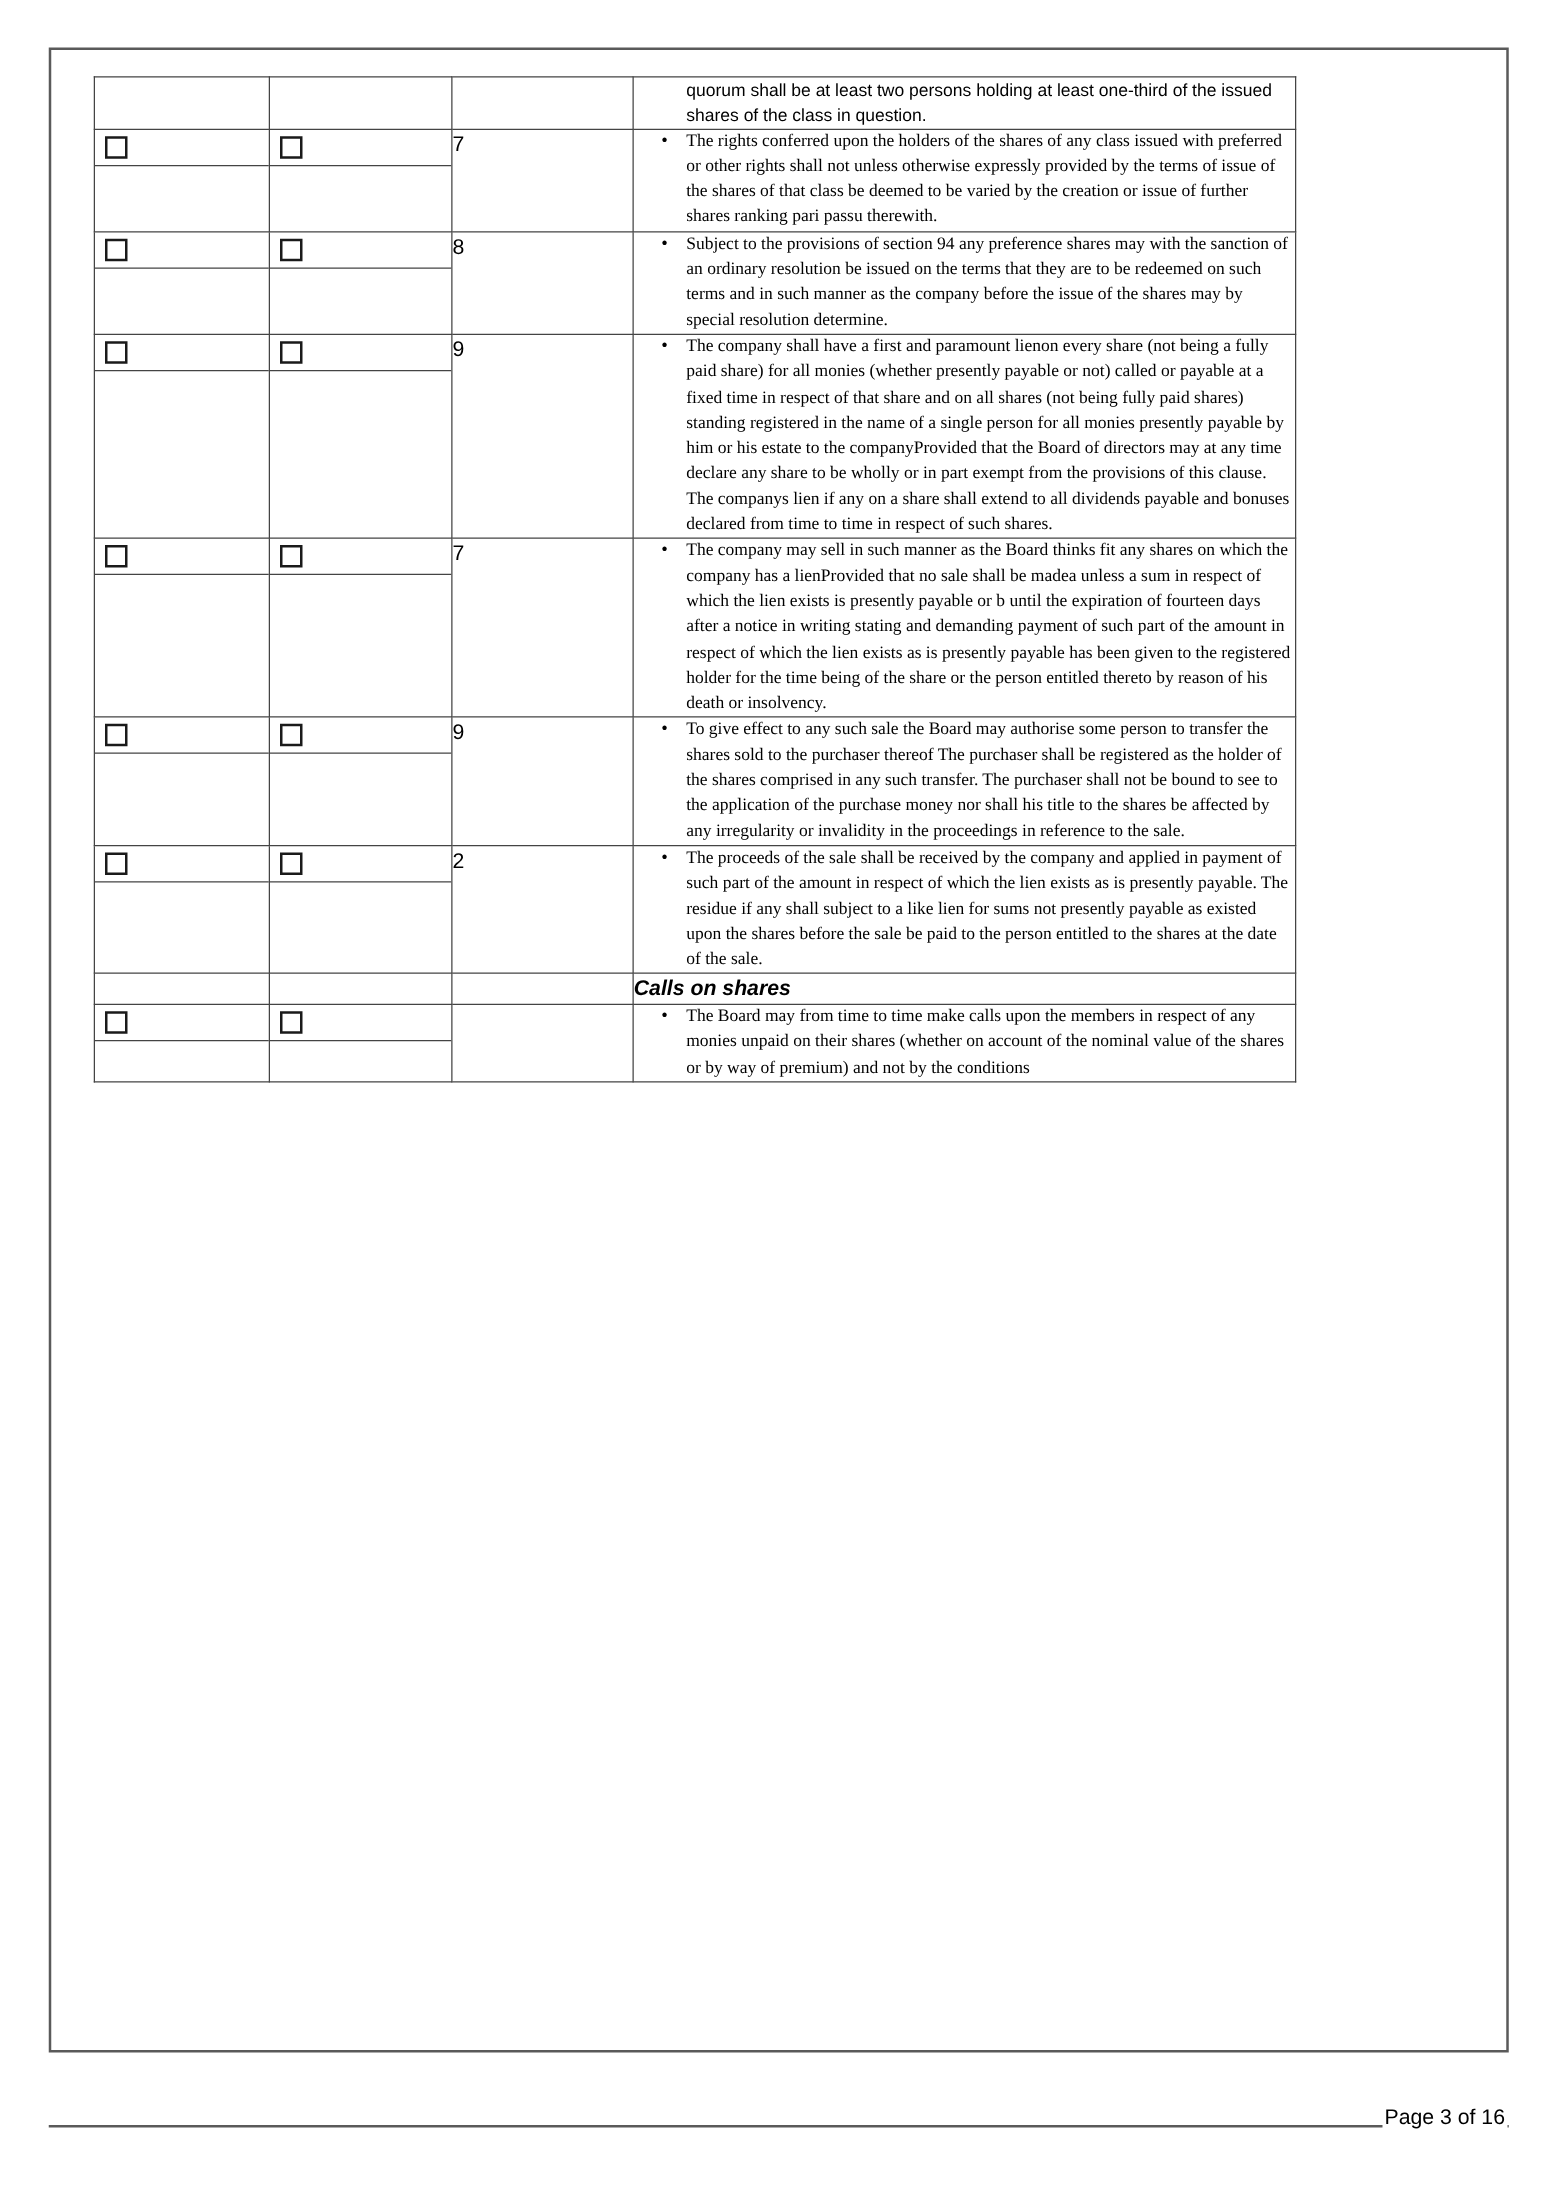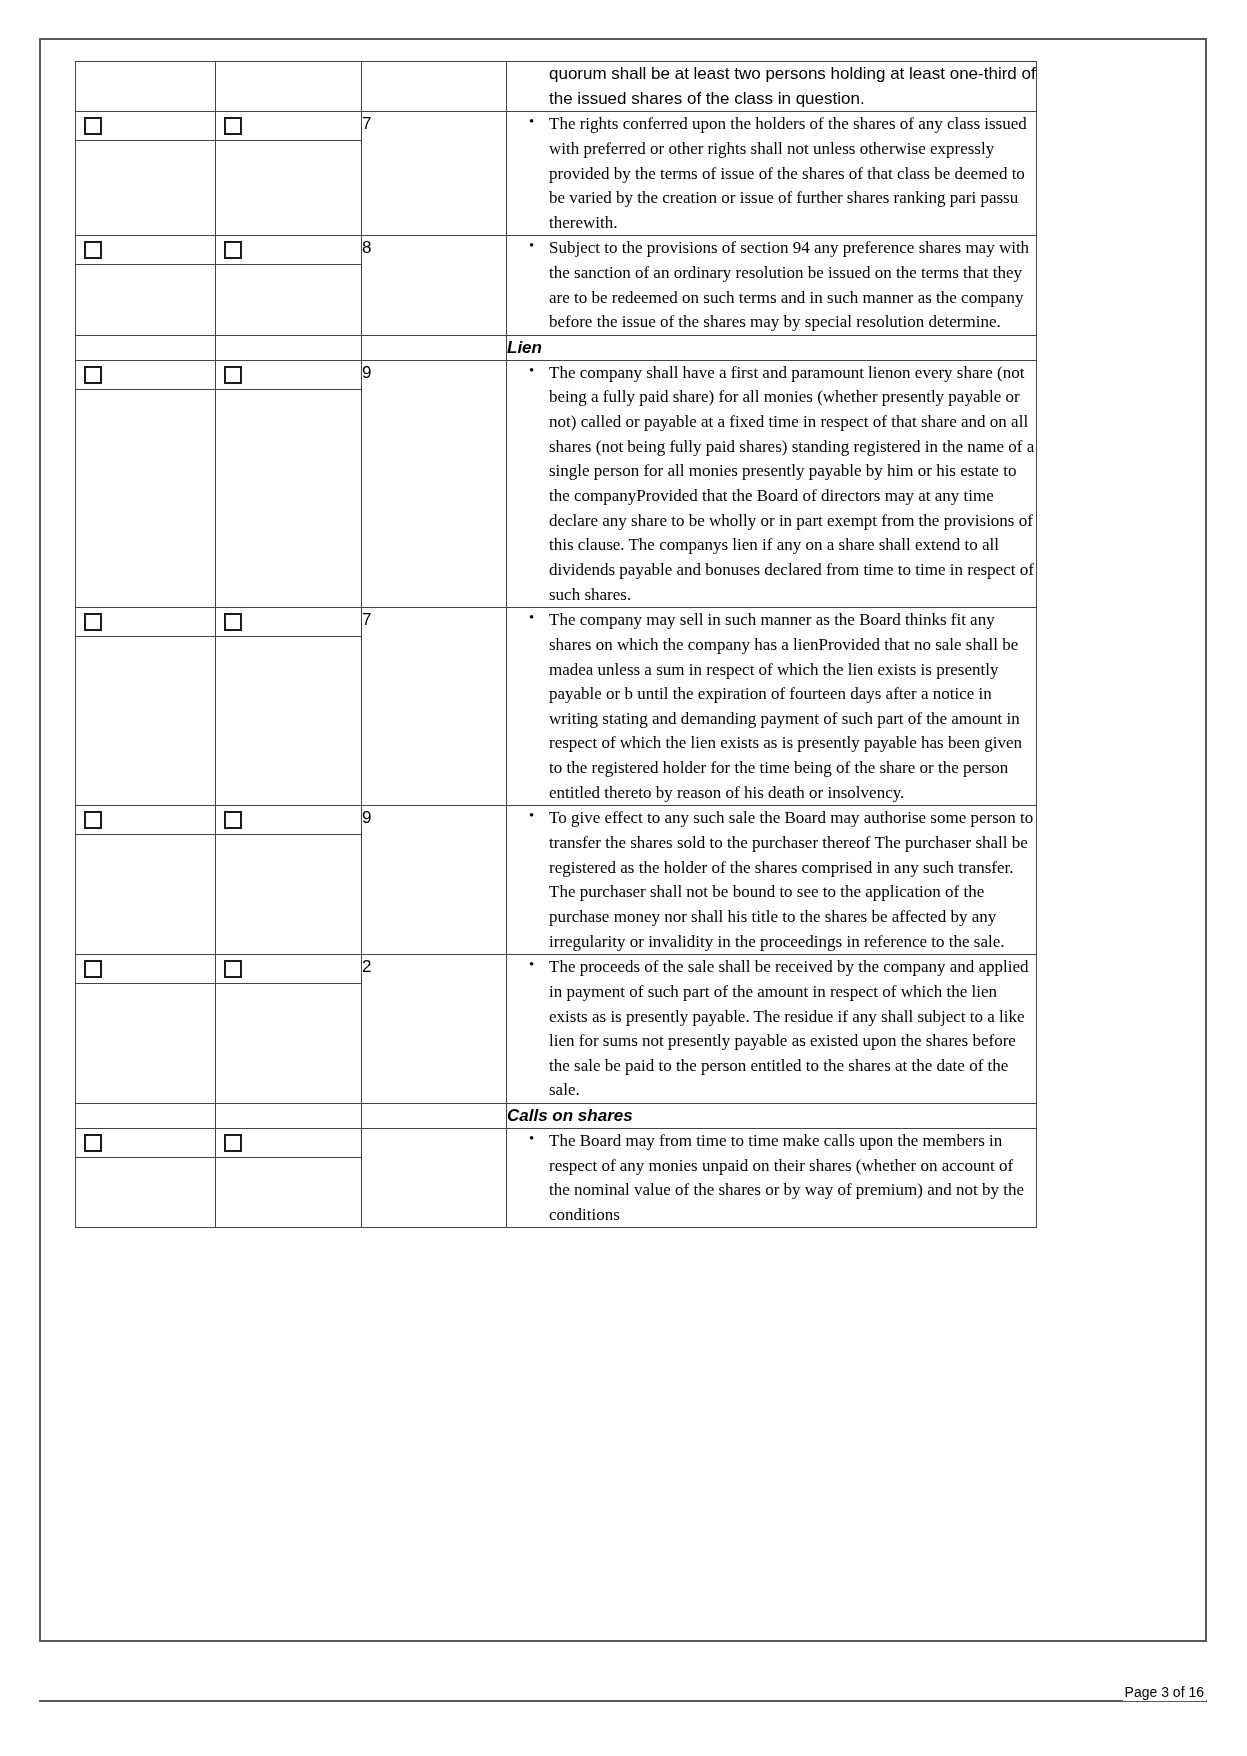--- a/index.html
+++ b/index.html
@@ -74,21 +74,21 @@
     box-sizing: border-box;
   }
   .num-cell {
     font-size: 17px;
     line-height: 1.45;
     padding: 0 0 0 9px;
     vertical-align: middle;
     text-align: left;
   }
   .text-cell {
-    font-size: 17px;
+    font-size: 14px;
     line-height: 1.45;
     padding: 7px 10px 7px 0px;
   }
   .text-cell p.plain {
     margin: 0;
     padding: 0 0 0 42px;
   }
   .text-cell ul {
     margin: 0;
     padding: 0 0 0 42px;
@@ -120,21 +120,21 @@
     left: 39px;
     top: 1700px;
     width: 1168px;
     height: 0;
     border-top: 2px solid #5a5a5a;
   }
   .footer-text {
     position: absolute;
     right: 41px;
     top: 1684px;
-    font-size: 14px;
+    font-size: 17px;
     line-height: 1.2;
     text-align: right;
     background: #ffffff;
     padding: 0 2px;
     margin-left: 24px;
   }
 </style>
 </head>
 <body>
 
@@ -195,115 +195,105 @@
           </div>
         </td>
         <td class="num-cell">8</td>
         <td class="text-cell">
           <ul>
             <li>Subject to the provisions of section 94 any preference shares may with the sanction of an ordinary resolution be issued on the terms that they are to be redeemed on such terms and in such manner as the company before the issue of the shares may by special resolution determine.</li>
           </ul>
         </td>
       </tr>
 
+
+      <tr>
+        <td class="cb-cell">
+          <div class="cb-strip">
+            <span class="checkbox"></span>
+          </div>
+        </td>
+        <td class="cb-cell">
+          <div class="cb-strip">
+            <span class="checkbox"></span>
+          </div>
+        </td>
+        <td class="num-cell">9</td>
+        <td class="text-cell">
+          <ul>
+            <li>The company shall have a first and paramount lienon every share (not being a fully paid share) for all monies (whether presently payable or not) called or payable at a fixed time in respect of that share and on all shares (not being fully paid shares) standing registered in the name of a single person for all monies presently payable by him or his estate to the companyProvided that the Board of directors may at any time declare any share to be wholly or in part exempt from the provisions of this clause. The companys lien if any on a share shall extend to all dividends payable and bonuses declared from time to time in respect of such shares.</li>
+          </ul>
+        </td>
+      </tr>
+
+      <tr>
+        <td class="cb-cell">
+          <div class="cb-strip">
+            <span class="checkbox"></span>
+          </div>
+        </td>
+        <td class="cb-cell">
+          <div class="cb-strip">
+            <span class="checkbox"></span>
+          </div>
+        </td>
+        <td class="num-cell">7</td>
+        <td class="text-cell">
+          <ul>
+            <li>The company may sell in such manner as the Board thinks fit any shares on which the company has a lienProvided that no sale shall be madea unless a sum in respect of which the lien exists is presently payable or b until the expiration of fourteen days after a notice in writing stating and demanding payment of such part of the amount in respect of which the lien exists as is presently payable has been given to the registered holder for the time being of the share or the person entitled thereto by reason of his death or insolvency.</li>
+          </ul>
+        </td>
+      </tr>
+
+      <tr>
+        <td class="cb-cell">
+          <div class="cb-strip">
+            <span class="checkbox"></span>
+          </div>
+        </td>
+        <td class="cb-cell">
+          <div class="cb-strip">
+            <span class="checkbox"></span>
+          </div>
+        </td>
+        <td class="num-cell">9</td>
+        <td class="text-cell">
+          <ul>
+            <li>To give effect to any such sale the Board may authorise some person to transfer the shares sold to the purchaser thereof The purchaser shall be registered as the holder of the shares comprised in any such transfer. The purchaser shall not be bound to see to the application of the purchase money nor shall his title to the shares be affected by any irregularity or invalidity in the proceedings in reference to the sale.</li>
+          </ul>
+        </td>
+      </tr>
+
+      <tr>
+        <td class="cb-cell">
+          <div class="cb-strip">
+            <span class="checkbox"></span>
+          </div>
+        </td>
+        <td class="cb-cell">
+          <div class="cb-strip">
+            <span class="checkbox"></span>
+          </div>
+        </td>
+        <td class="num-cell">2</td>
+        <td class="text-cell">
+          <ul>
+            <li>The proceeds of the sale shall be received by the company and applied in payment of such part of the amount in respect of which the lien exists as is presently payable. The residue if any shall subject to a like lien for sums not presently payable as existed upon the shares before the sale be paid to the person entitled to the shares at the date of the sale.</li>
+          </ul>
+        </td>
+      </tr>
+
       <tr>
         <td class="cb-cell no-strip">
           <div class="cb-strip"></div>
         </td>
         <td class="cb-cell no-strip">
           <div class="cb-strip"></div>
         </td>
         <td class="num-cell"></td>
-        <td class="section-cell">Lien</td>
-      </tr>
-
-      <tr>
-        <td class="cb-cell">
-          <div class="cb-strip">
-            <span class="checkbox"></span>
-          </div>
-        </td>
-        <td class="cb-cell">
-          <div class="cb-strip">
-            <span class="checkbox"></span>
-          </div>
-        </td>
-        <td class="num-cell">9</td>
-        <td class="text-cell">
-          <ul>
-            <li>The company shall have a first and paramount lienon every share (not being a fully paid share) for all monies (whether presently payable or not) called or payable at a fixed time in respect of that share and on all shares (not being fully paid shares) standing registered in the name of a single person for all monies presently payable by him or his estate to the companyProvided that the Board of directors may at any time declare any share to be wholly or in part exempt from the provisions of this clause. The companys lien if any on a share shall extend to all dividends payable and bonuses declared from time to time in respect of such shares.</li>
-          </ul>
-        </td>
-      </tr>
-
-      <tr>
-        <td class="cb-cell">
-          <div class="cb-strip">
-            <span class="checkbox"></span>
-          </div>
-        </td>
-        <td class="cb-cell">
-          <div class="cb-strip">
-            <span class="checkbox"></span>
-          </div>
-        </td>
-        <td class="num-cell">7</td>
-        <td class="text-cell">
-          <ul>
-            <li>The company may sell in such manner as the Board thinks fit any shares on which the company has a lienProvided that no sale shall be madea unless a sum in respect of which the lien exists is presently payable or b until the expiration of fourteen days after a notice in writing stating and demanding payment of such part of the amount in respect of which the lien exists as is presently payable has been given to the registered holder for the time being of the share or the person entitled thereto by reason of his death or insolvency.</li>
-          </ul>
-        </td>
-      </tr>
-
-      <tr>
-        <td class="cb-cell">
-          <div class="cb-strip">
-            <span class="checkbox"></span>
-          </div>
-        </td>
-        <td class="cb-cell">
-          <div class="cb-strip">
-            <span class="checkbox"></span>
-          </div>
-        </td>
-        <td class="num-cell">9</td>
-        <td class="text-cell">
-          <ul>
-            <li>To give effect to any such sale the Board may authorise some person to transfer the shares sold to the purchaser thereof The purchaser shall be registered as the holder of the shares comprised in any such transfer. The purchaser shall not be bound to see to the application of the purchase money nor shall his title to the shares be affected by any irregularity or invalidity in the proceedings in reference to the sale.</li>
-          </ul>
-        </td>
-      </tr>
-
-      <tr>
-        <td class="cb-cell">
-          <div class="cb-strip">
-            <span class="checkbox"></span>
-          </div>
-        </td>
-        <td class="cb-cell">
-          <div class="cb-strip">
-            <span class="checkbox"></span>
-          </div>
-        </td>
-        <td class="num-cell">2</td>
-        <td class="text-cell">
-          <ul>
-            <li>The proceeds of the sale shall be received by the company and applied in payment of such part of the amount in respect of which the lien exists as is presently payable. The residue if any shall subject to a like lien for sums not presently payable as existed upon the shares before the sale be paid to the person entitled to the shares at the date of the sale.</li>
-          </ul>
-        </td>
-      </tr>
-
-      <tr>
-        <td class="cb-cell no-strip">
-          <div class="cb-strip"></div>
-        </td>
-        <td class="cb-cell no-strip">
-          <div class="cb-strip"></div>
-        </td>
-        <td class="num-cell"></td>
         <td class="section-cell">Calls on shares</td>
       </tr>
 
       <tr>
         <td class="cb-cell">
           <div class="cb-strip">
             <span class="checkbox"></span>
           </div>
         </td>
         <td class="cb-cell">

